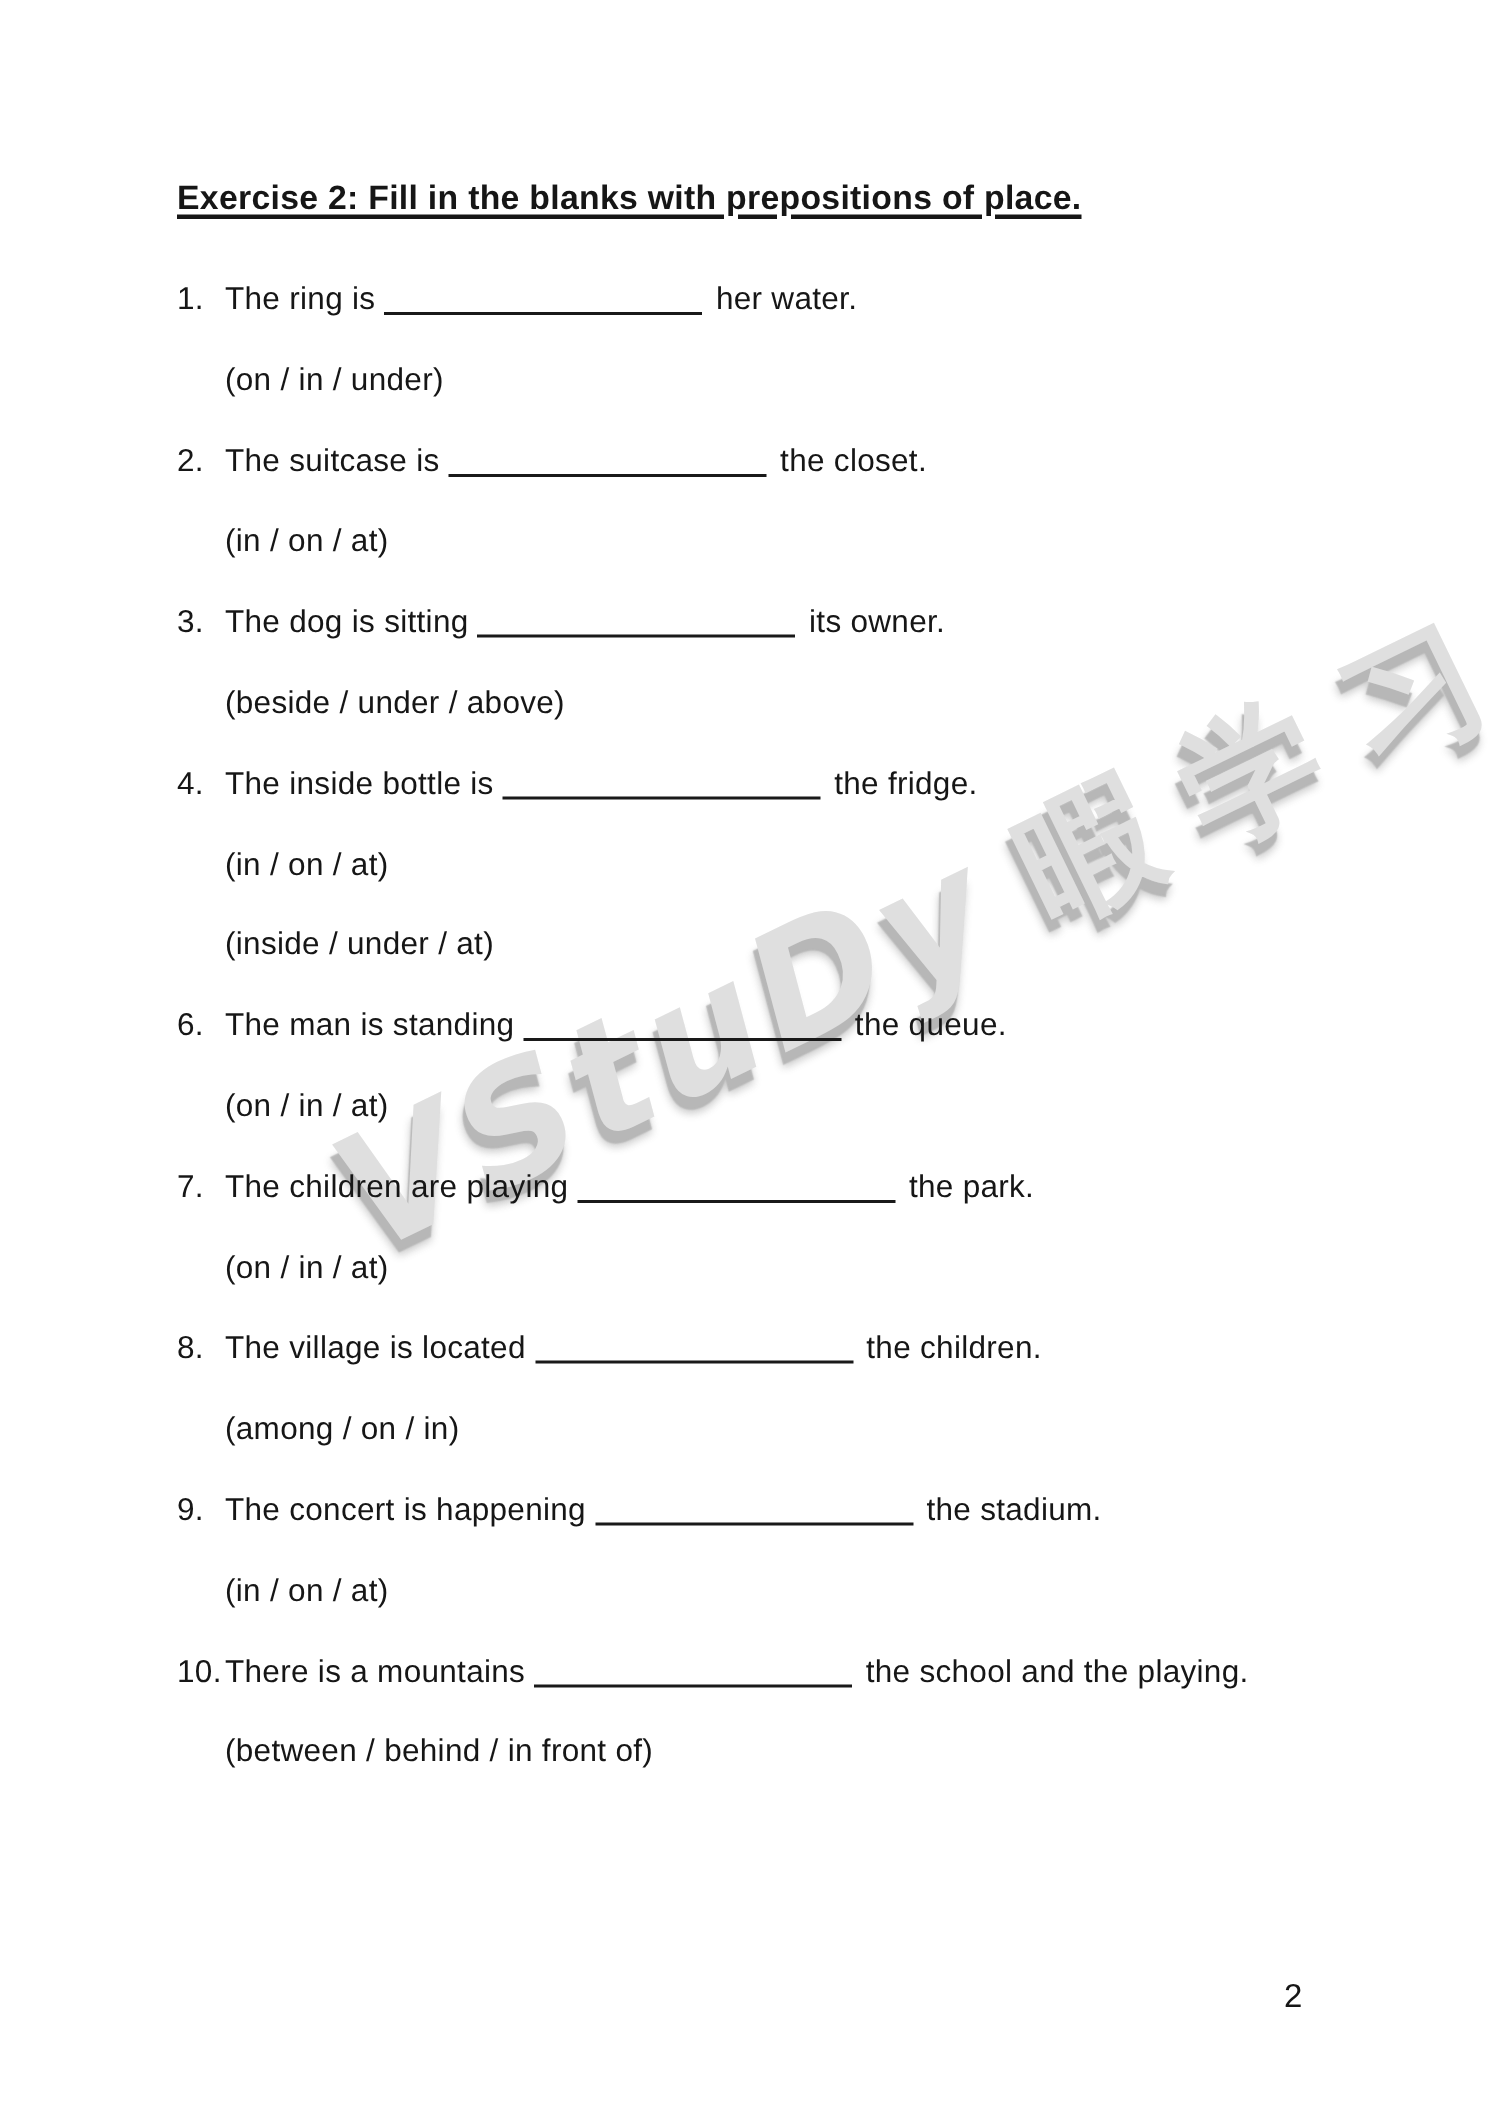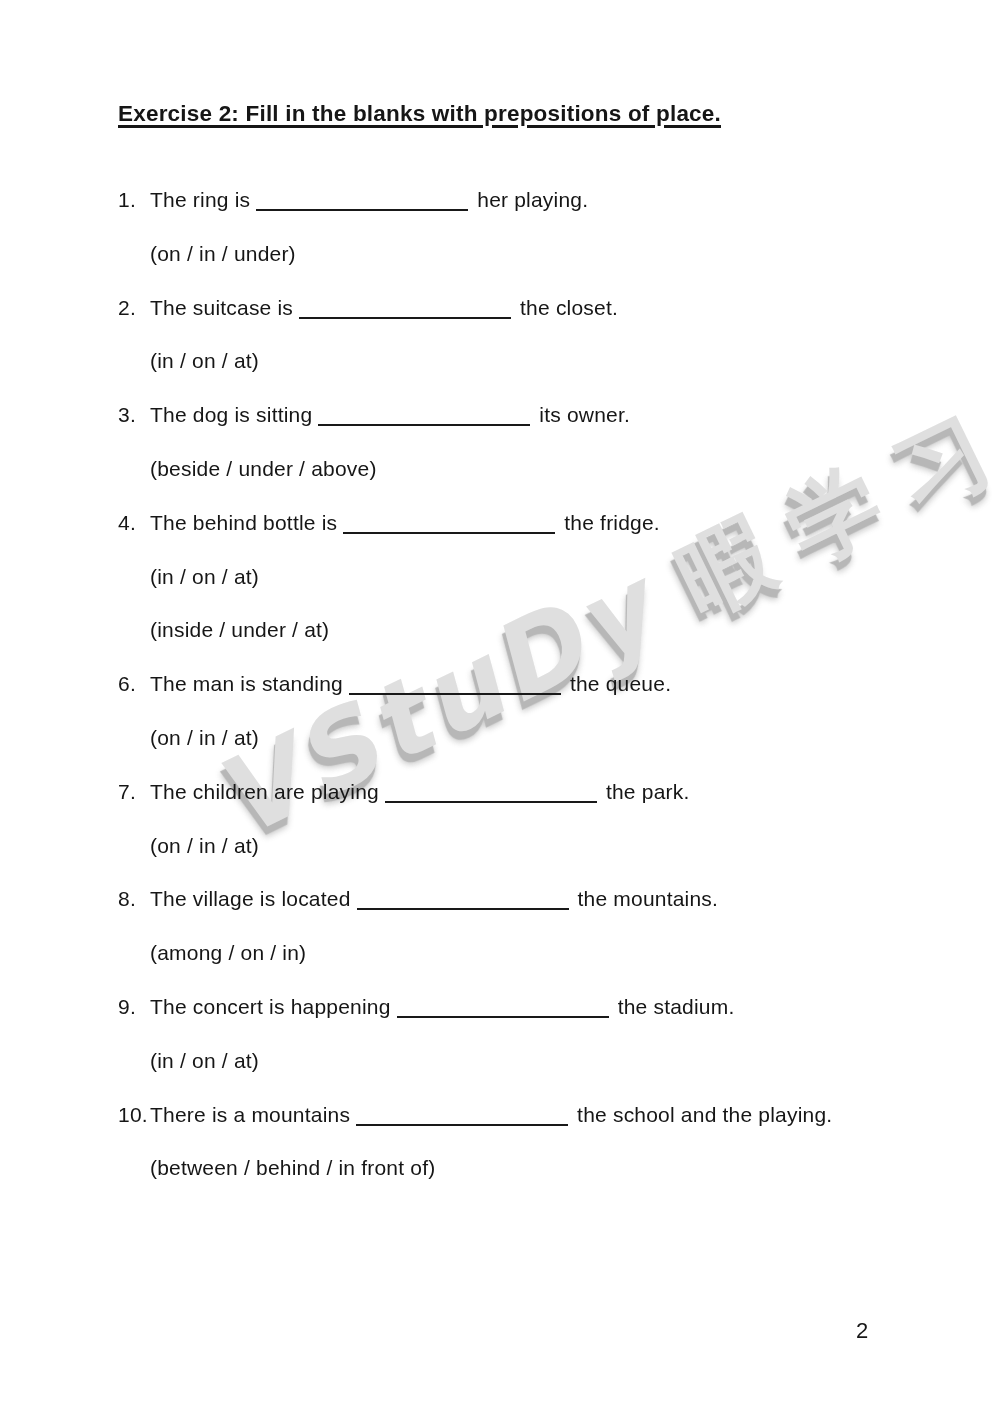--- a/index.html
+++ b/index.html
@@ -39,21 +39,21 @@
     font-size:92px;
     letter-spacing:28px;
     margin-left:30px;
     color:#dcdcdc;
     text-shadow:-5px 7px 1px #b0b0b0, -6px 9px 6px #c4c4c4;
   }
   .content { position:relative; z-index:1; }
   .title {
     position:absolute;
     left:118px;
-    top:101px;
+    top:119px;
     font-size:22.5px;
     font-weight:bold;
     letter-spacing:0.2px;
     text-decoration:underline;
     text-decoration-thickness:2.5px;
     text-underline-offset:4px;
   }
   .items {
     position:absolute;
     left:118px;
@@ -95,34 +95,34 @@
 
 <div class="page">
 
   <div class="watermark">
     <span class="wm-brand">VStuDy</span><span class="wm-cjk">暇学习</span>
   </div>
 
   <div class="content">
     <div class="title">Exercise 2: Fill in the blanks with prepositions of place.</div>
     <div class="items">
-        <div class="line"><span class="num">1.</span><span class="qtext">The ring is</span><span class="blank"></span><span class="qtext">her playing.</span></div>
+        <div class="line"><span class="num">1.</span><span class="qtext">The ring is</span><span class="blank"></span><span class="qtext">her water.</span></div>
         <div class="line"><span class="opt-indent"></span><span class="qtext">(on / in / under)</span></div>
         <div class="line"><span class="num">2.</span><span class="qtext">The suitcase is</span><span class="blank"></span><span class="qtext">the closet.</span></div>
         <div class="line"><span class="opt-indent"></span><span class="qtext">(in / on / at)</span></div>
         <div class="line"><span class="num">3.</span><span class="qtext">The dog is sitting</span><span class="blank"></span><span class="qtext">its owner.</span></div>
         <div class="line"><span class="opt-indent"></span><span class="qtext">(beside / under / above)</span></div>
-        <div class="line"><span class="num">4.</span><span class="qtext">The behind bottle is</span><span class="blank"></span><span class="qtext">the fridge.</span></div>
+        <div class="line"><span class="num">4.</span><span class="qtext">The inside bottle is</span><span class="blank"></span><span class="qtext">the fridge.</span></div>
         <div class="line"><span class="opt-indent"></span><span class="qtext">(in / on / at)</span></div>
         <div class="line"><span class="opt-indent"></span><span class="qtext">(inside / under / at)</span></div>
         <div class="line"><span class="num">6.</span><span class="qtext">The man is standing</span><span class="blank"></span><span class="qtext">the queue.</span></div>
         <div class="line"><span class="opt-indent"></span><span class="qtext">(on / in / at)</span></div>
         <div class="line"><span class="num">7.</span><span class="qtext">The children are playing</span><span class="blank"></span><span class="qtext">the park.</span></div>
         <div class="line"><span class="opt-indent"></span><span class="qtext">(on / in / at)</span></div>
-        <div class="line"><span class="num">8.</span><span class="qtext">The village is located</span><span class="blank"></span><span class="qtext">the mountains.</span></div>
+        <div class="line"><span class="num">8.</span><span class="qtext">The village is located</span><span class="blank"></span><span class="qtext">the children.</span></div>
         <div class="line"><span class="opt-indent"></span><span class="qtext">(among / on / in)</span></div>
         <div class="line"><span class="num">9.</span><span class="qtext">The concert is happening</span><span class="blank"></span><span class="qtext">the stadium.</span></div>
         <div class="line"><span class="opt-indent"></span><span class="qtext">(in / on / at)</span></div>
         <div class="line"><span class="num">10.</span><span class="qtext">There is a mountains</span><span class="blank"></span><span class="qtext">the school and the playing.</span></div>
         <div class="line"><span class="opt-indent"></span><span class="qtext">(between / behind / in front of)</span></div>
       </div>
   </div>
 
   <div class="page-number">2</div>
 

